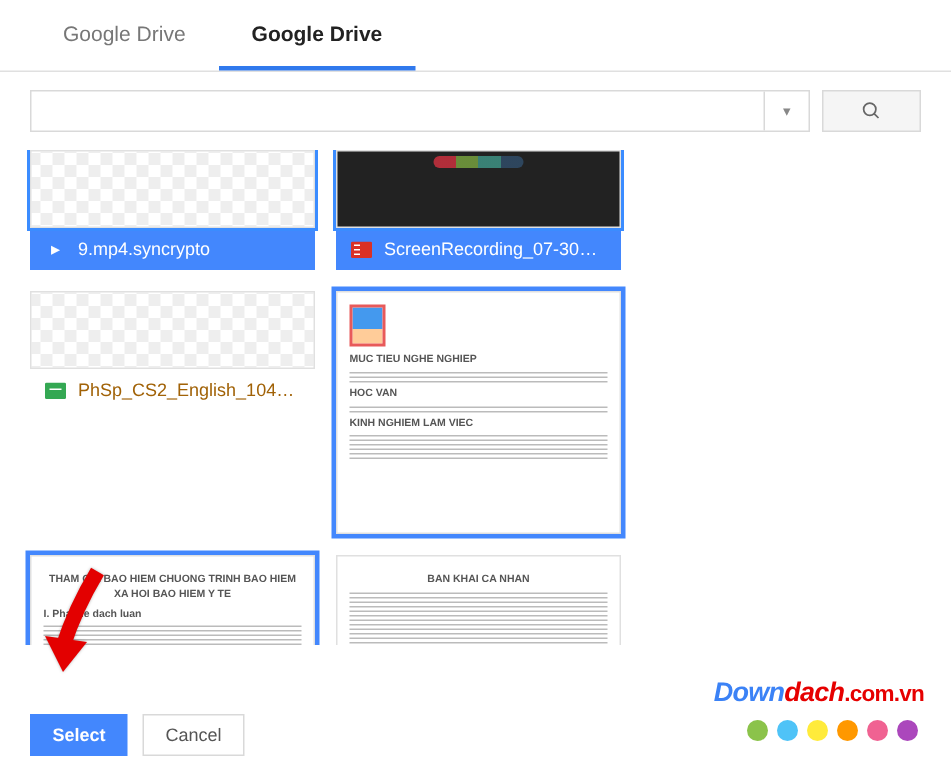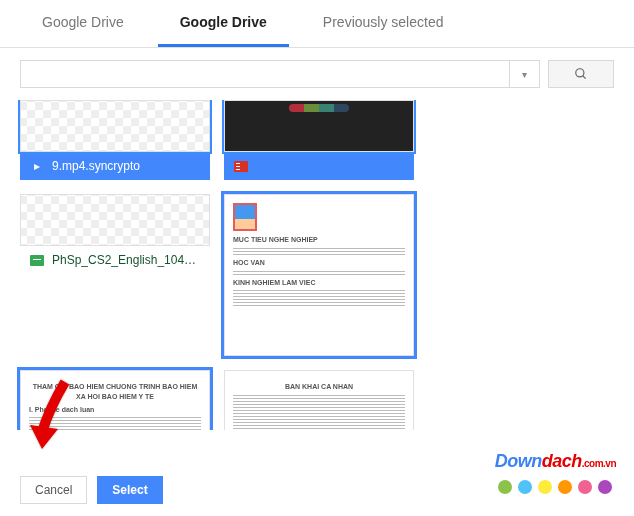--- a/index.html
+++ b/index.html
@@ -1,58 +1,57 @@
 <!DOCTYPE html>
 <html><head>
 <meta charset="utf-8">
 <style>
 *{box-sizing:border-box;margin:0;padding:0}
 body{font-family:Arial,sans-serif;width:634px;height:516px;overflow:hidden;background:#fff;position:relative}
-.tabs{display:flex;gap:12px;border-bottom:1px solid #e0e0e0;padding:0 20px}
+.tabs{display:flex;gap:0;border-bottom:1px solid #e0e0e0;padding:0 20px}
 .tab{padding:14px 22px;font-size:14px;color:#777;cursor:pointer;border-bottom:3px solid transparent}
 .tab.active{color:#222;font-weight:bold;border-bottom-color:#3079ed}
 .search-row{display:flex;padding:12px 20px;gap:8px;align-items:center}
 .search-box{flex:1;border:1px solid #d9d9d9;height:28px;display:flex;align-items:center}
 .search-dd{width:30px;height:26px;border-left:1px solid #d9d9d9;display:flex;align-items:center;justify-content:center;color:#888;font-size:10px;margin-left:auto}
 .search-btn{width:66px;height:28px;border:1px solid #d9d9d9;background:#f5f5f5;display:flex;align-items:center;justify-content:center;color:#555;cursor:pointer}
 .grid{padding:0 20px;display:flex;flex-wrap:wrap;gap:14px;height:330px;overflow:hidden}
 .file-card{width:190px;position:relative}
 .thumb{height:52px;background:repeating-conic-gradient(#eee 0% 25%,#fff 0% 50%) 50%/16px 16px;border:1px solid #e0e0e0;position:relative}
 .thumb.sel{outline:2px solid #3b8cff}
 .thumb.dark{background:#222}
 .thumb.dark::after{content:"";position:absolute;top:3px;left:50%;transform:translateX(-50%);width:60px;height:8px;background:linear-gradient(90deg,#e34 0 15px,#8b4 15px 30px,#4a9 30px 45px,#357 45px 60px);border-radius:4px;opacity:0.7}
 .caption{background:#4387fd;color:#fff;padding:7px 10px;font-size:12px;display:flex;align-items:center;gap:8px;white-space:nowrap;overflow:hidden;text-overflow:ellipsis}
-.caption.plain{background:transparent;color:#14532d}
+.caption.plain{background:transparent;color:#a16207}
 .fi{width:14px;height:14px;display:inline-flex;align-items:center;justify-content:center;flex-shrink:0}
 .doc-card{width:190px;height:162px;border:1px solid #e0e0e0;background:#fff;position:relative;overflow:hidden}
 .doc-card.sel{outline:3px solid #4387fd}
 .doc-txt{padding:8px;font-size:6px;color:#888;line-height:1.4}
 .doc-txt .h{font-weight:bold;color:#555;font-size:7px;margin:3px 0}
 .doc-av{width:24px;height:28px;background:linear-gradient(#49e 0 60%,#fc9 60%);margin-bottom:4px;border:2px solid #e85a5a}
 .lines{height:1px;background:#bbb;margin:2px 0}
 .arrow{position:absolute;left:20px;bottom:55px;pointer-events:none;z-index:5}
 .arrow svg{filter:drop-shadow(0 0 1px rgba(0,0,0,0.3))}
 .footer{position:absolute;bottom:0;left:0;right:0;padding:12px 20px;display:flex;gap:10px;align-items:center;background:#fff}
 .btn{padding:6px 14px;font-size:12px;border:1px solid transparent;cursor:pointer}
 .btn.primary{background:#4387fd;color:#fff;font-weight:bold}
 .btn.secondary{background:#fff;border-color:#d9d9d9;color:#555}
 .watermark{position:absolute;right:18px;bottom:44px;font-size:18px;font-weight:bold;font-style:italic;letter-spacing:-0.5px}
 .watermark .b{color:#3b82f6}
 .watermark .r{color:#e60000}
-.watermark .s{color:#e60000;font-size:10px;font-style:normal}
+.watermark .s{color:#e60000;font-size:15px;font-style:normal}
 .dots{position:absolute;right:22px;bottom:22px;display:flex;gap:6px}
 .dot{width:14px;height:14px;border-radius:50%}
 </style>
 </head>
 <body>
 
 <div class="tabs">
   <div class="tab">Google Drive</div>
   <div class="tab active">Google Drive</div>
-  <div class="tab">Previously selected</div>
 </div>
 
 <div class="search-row">
   <div class="search-box">
     <div class="search-dd">▾</div>
   </div>
   <div class="search-btn">
     <svg width="14" height="14" viewBox="0 0 24 24" fill="none" stroke="#666" stroke-width="2">
         <circle cx="10" cy="10" r="7"></circle>
         <line x1="20" y1="20" x2="15" y2="15"></line>
@@ -73,20 +72,21 @@
     <div class="thumb dark sel"></div>
     <div class="caption">
       <span class="fi">
           <svg width="14" height="11" viewBox="0 0 14 11">
             <rect width="14" height="11" rx="1" fill="#d93025"></rect>
             <rect x="2" y="2" width="4" height="1" fill="#fff"></rect>
             <rect x="2" y="5" width="4" height="1" fill="#fff"></rect>
             <rect x="2" y="8" width="4" height="1" fill="#fff"></rect>
           </svg>
         </span>
+      <span>ScreenRecording_07-30…</span>
     </div>
   </div>
   <div class="file-card">
     <div class="thumb" style="height:52px"></div>
     <div class="caption plain">
       <span class="fi">
           <svg width="14" height="11">
             <rect width="14" height="11" rx="1" fill="#34a853"></rect>
             <rect x="3" y="4" width="8" height="1" fill="#fff"></rect>
           </svg>
@@ -148,22 +148,22 @@
 </div>
 
 <div class="arrow">
   <svg width="60" height="80" viewBox="0 0 60 80">
     <path d="M 45 5 Q 30 30 22 55" stroke="#e30000" stroke-width="10" fill="none"></path>
     <path d="M 10 48 L 22 72 L 38 52 Z" fill="#e30000"></path>
   </svg>
 </div>
 
 <div class="footer">
+  <button class="btn primary">Select</button>
   <button class="btn secondary">Cancel</button>
-  <button class="btn primary">Select</button>
 </div>
 
 <div class="watermark">
   <span class="b">Down</span><span class="r">dach</span><span class="s">.com.vn</span>
 </div>
 <div class="dots">
     <div class="dot" style="background: rgb(139, 195, 74);"></div>
     <div class="dot" style="background: rgb(79, 195, 247);"></div>
     <div class="dot" style="background: rgb(255, 235, 59);"></div>
     <div class="dot" style="background: rgb(255, 152, 0);"></div>

